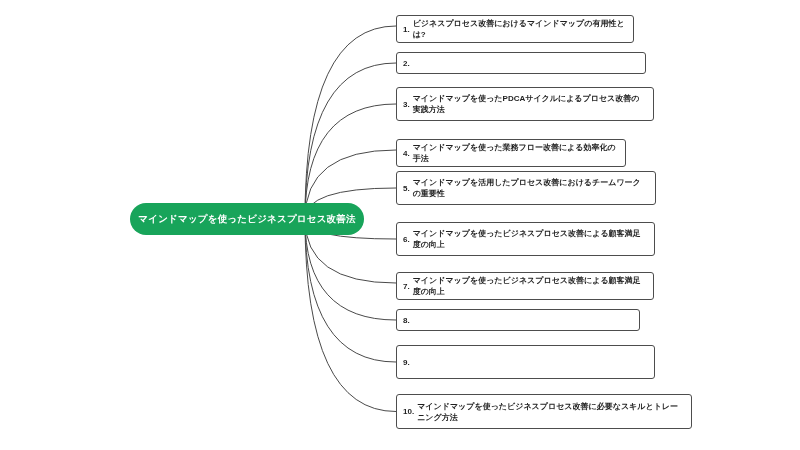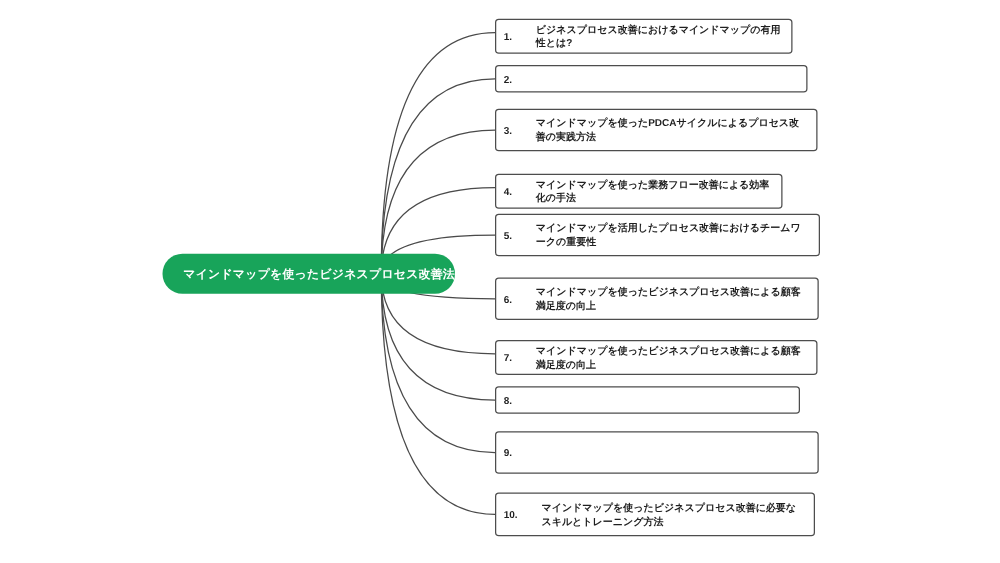--- a/index.html
+++ b/index.html
@@ -27,21 +27,21 @@
     top: 203px;
     width: 234px;
     height: 32px;
     border-radius: 16px;
     background: var(--root-bg, #18a45a);
     color: var(--root-text, #ffffff);
     font-size: 9.5px;
     font-weight: bold;
     display: flex;
     align-items: center;
-    justify-content: flex-end;
+    justify-content: center;
     z-index: 3;
     letter-spacing: 0.2px;
     box-sizing: border-box;
   }
   .branch-node {
     position: absolute;
     box-sizing: border-box;
     background: #ffffff;
     border: 1px solid var(--node-border, #4d4d4d);
     border-radius: 3px;
@@ -55,21 +55,20 @@
     line-height: 11px;
   }
   .branch-num {
     flex: 0 0 auto;
     margin-right: 3px;
     white-space: nowrap;
   }
   .branch-label {
     flex: 1 1 auto;
     text-align: left;
-    margin-left: 16px;
   }
 </style>
 </head>
 <body>
 
 <div id="canvas">
   <svg id="connector-svg" width="800" height="450">
       <path d="M 305 219 Q 305 26 396 26" fill="none" stroke="#4a4a4a" stroke-width="1"></path>
       <path d="M 305 219 Q 305 63 396 63" fill="none" stroke="#4a4a4a" stroke-width="1"></path>
       <path d="M 305 219 Q 305 104 396 104" fill="none" stroke="#4a4a4a" stroke-width="1"></path>
@@ -111,17 +110,17 @@
     <div class="branch-node" style="left: 396px; top: 272px; width: 258px; min-height: 22px;">
     <span class="branch-num">7.</span>
     <span class="branch-label">マインドマップを使ったビジネスプロセス改善による顧客満足度の向上</span>
   </div>
     <div class="branch-node" style="left: 396px; top: 309px; width: 244px; min-height: 22px;">
     <span class="branch-num">8.</span>
   </div>
     <div class="branch-node" style="left: 396px; top: 345px; width: 259px; min-height: 34px;">
     <span class="branch-num">9.</span>
   </div>
-    <div class="branch-node" style="left: 396px; top: 394px; width: 256px; min-height: 35px;">
+    <div class="branch-node" style="left: 396px; top: 394px; width: 296px; min-height: 35px;">
     <span class="branch-num">10.</span>
     <span class="branch-label">マインドマップを使ったビジネスプロセス改善に必要なスキルとトレーニング方法</span>
   </div>
   </div>
 
 </body></html>

